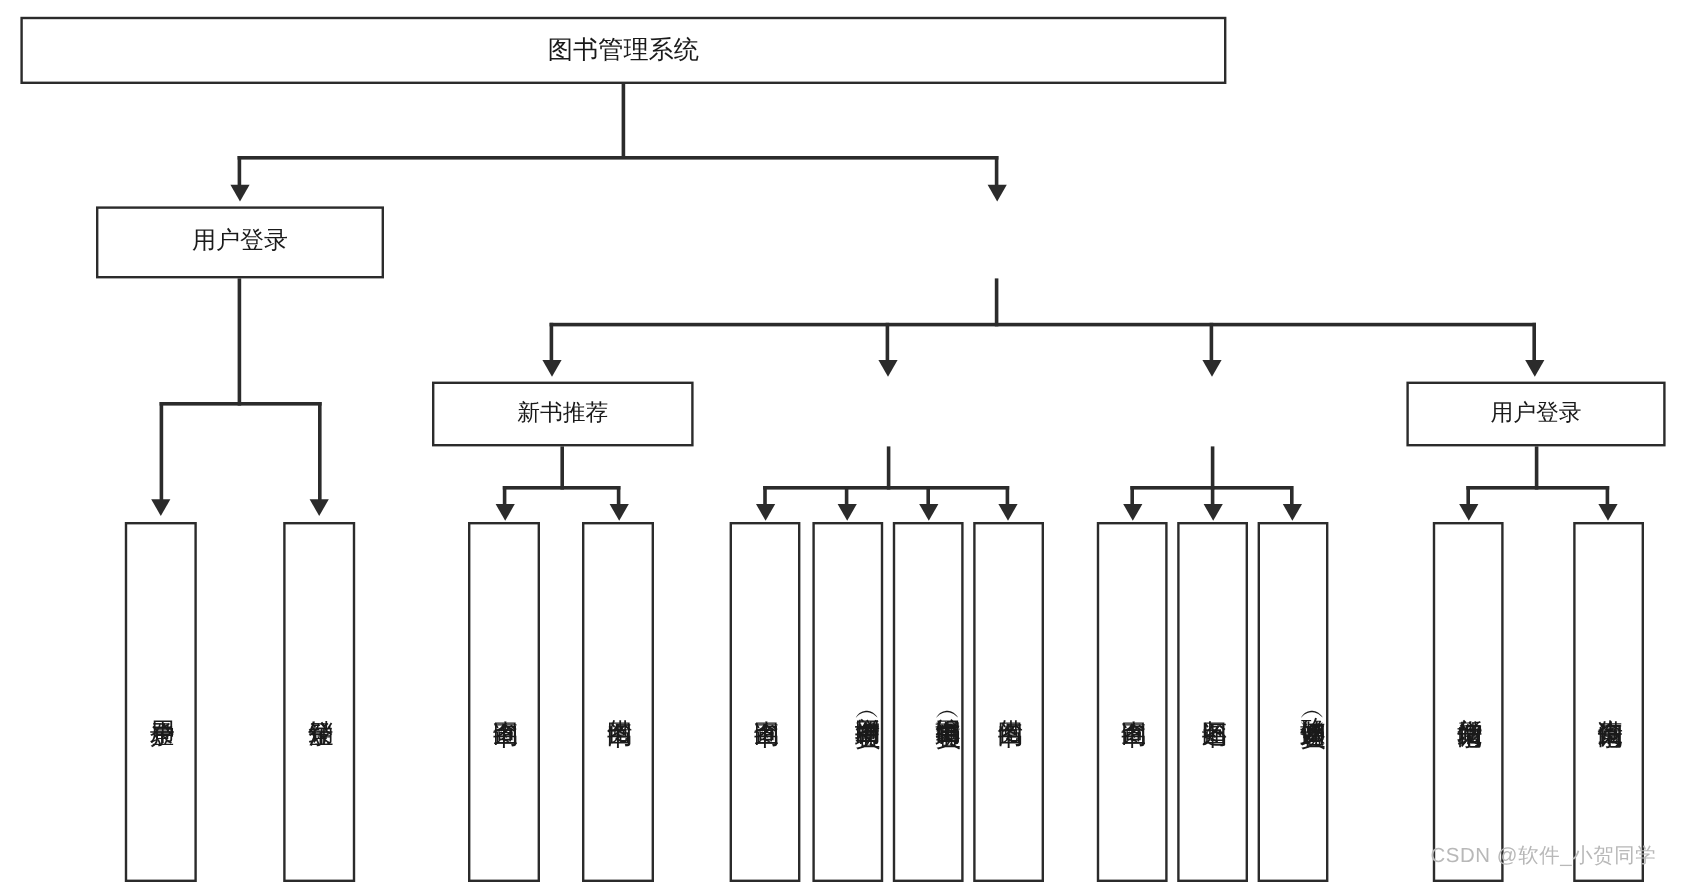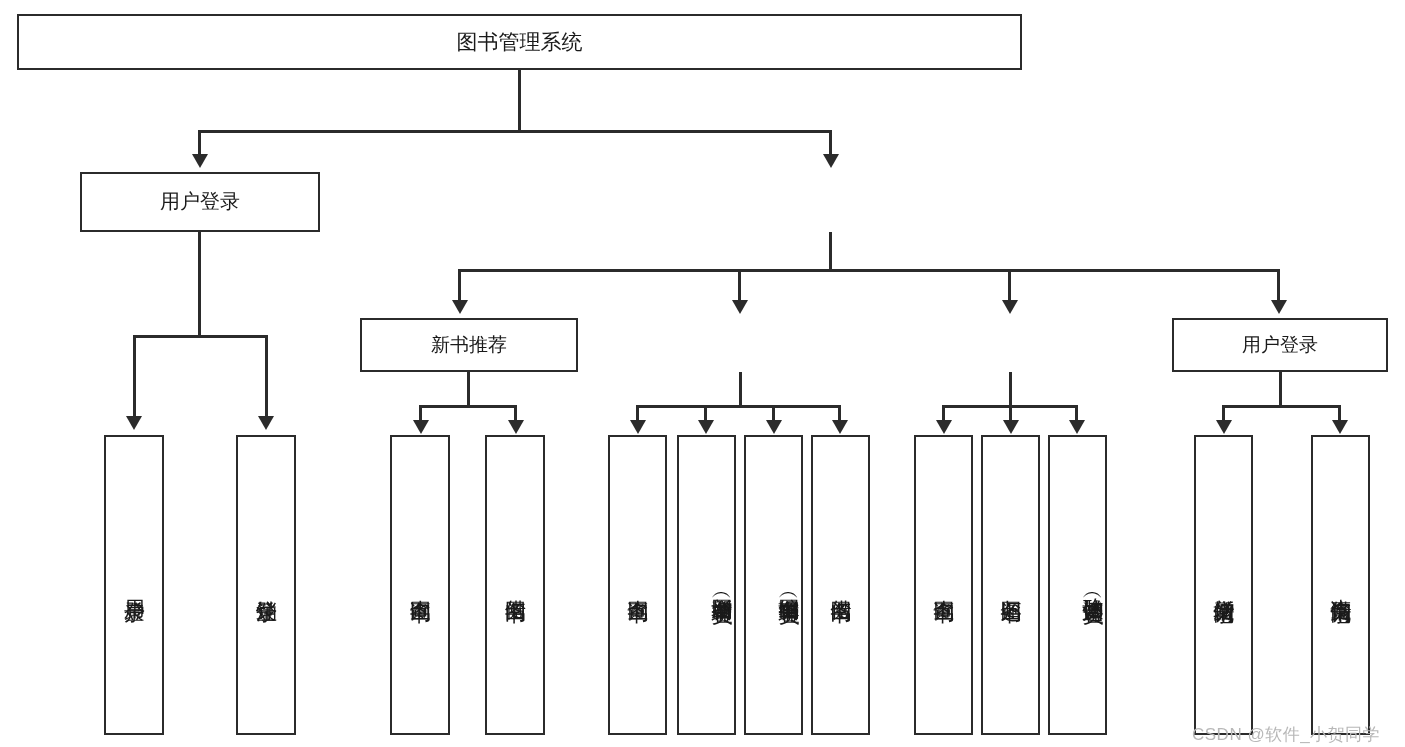--- a/index.html
+++ b/index.html
@@ -193,15 +193,15 @@
     <span class="vtext">确认归还（管理员）</span>
   </div>
 
   <div class="node leaf" style="left:1194px; top:435px; width:59px; height:300px;">
     <span class="vtext">新增借阅记录</span>
   </div>
   <div class="node leaf" style="left:1311px; top:435px; width:59px; height:300px;">
     <span class="vtext">查询借阅记录</span>
   </div>
 
-  <div id="watermark" style="left:1192px; top:701px;margin-top:22px;">CSDN @软件_小贺同学</div>
+  <div id="watermark" style="left:1192px; top:701px;">CSDN @软件_小贺同学</div>
 
 </div>
 
 </body></html>

